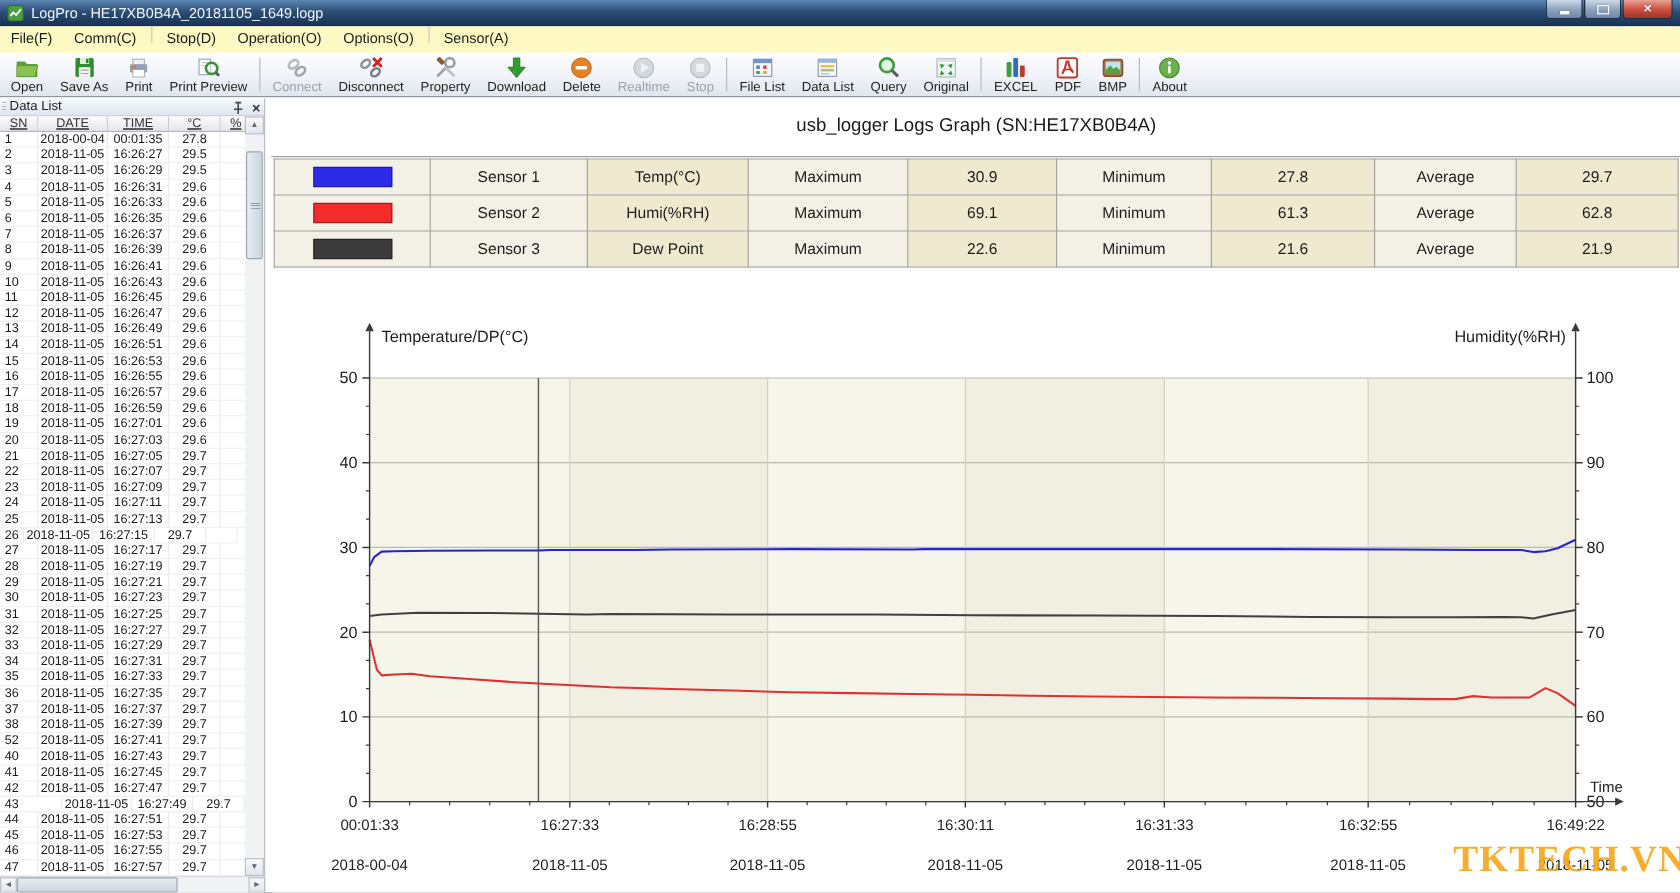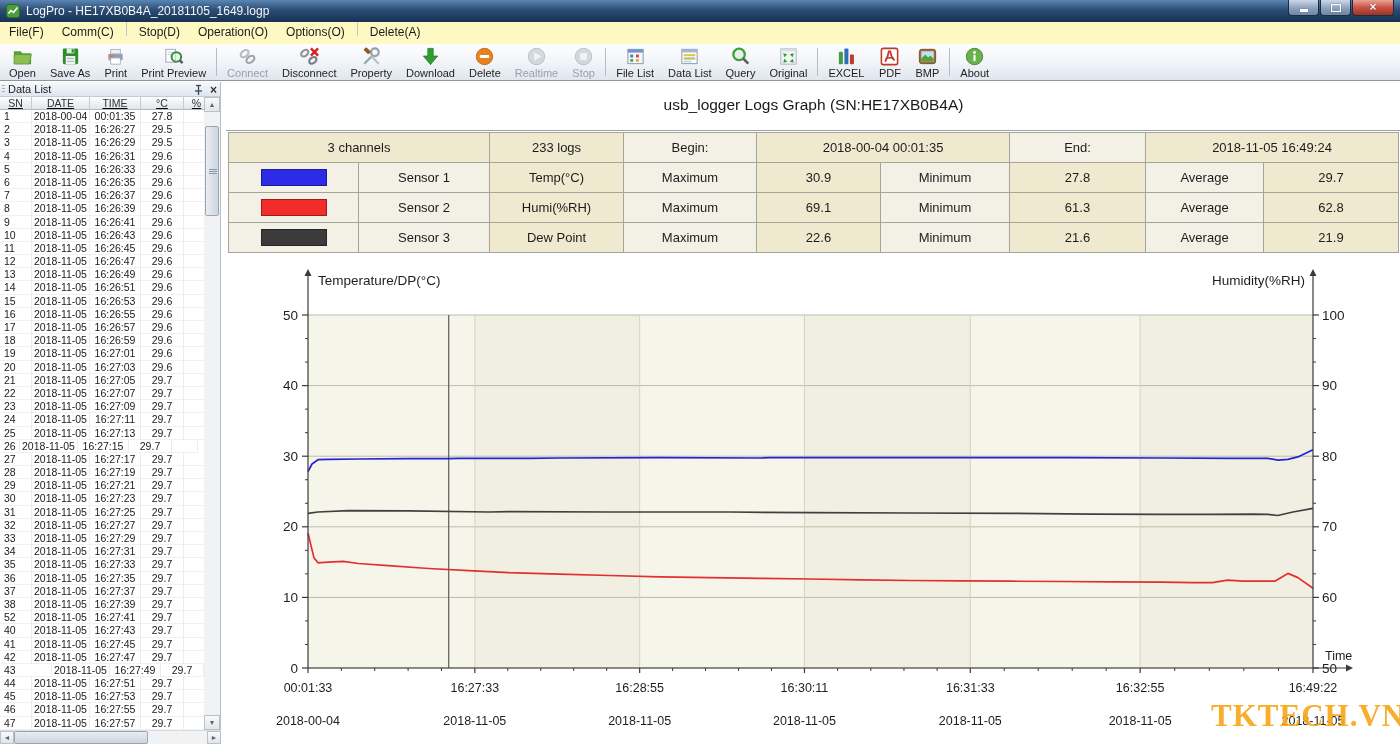--- a/index.html
+++ b/index.html
@@ -113,21 +113,21 @@
   </div>
 
   <div id="menubar">
       <div class="menu-item">File(F)</div>
       <div class="menu-item">Comm(C)</div>
       <div class="menu-sep"></div>
       <div class="menu-item">Stop(D)</div>
       <div class="menu-item">Operation(O)</div>
       <div class="menu-item">Options(O)</div>
       <div class="menu-sep"></div>
-      <div class="menu-item">Delete(A)</div>
+      <div class="menu-item">Sensor(A)</div>
     </div>
 
   <div id="toolbar">
       <div class="tb-btn">
         <span class="tb-ico">
           <svg width="23" height="21" viewBox="0 0 24 22">
             <path d="M3 5.5 h7 l2 2.2 h9 v11.3 H3z" fill="#5b9e3c"></path>
             <path d="M3.2 9 h18.3 l-2.6 9.8 H3.2z" fill="#8cc152" stroke="#4f8a33" stroke-width=".6"></path>
           </svg>
         </span>
@@ -705,28 +705,20 @@
           <col style="width:131px">
           <col style="width:134px">
           <col style="width:133px">
           <col style="width:124px">
           <col style="width:129px">
           <col style="width:136px">
           <col style="width:118px">
           <col style="width:135px">
         </colgroup>
         <tbody>
-          <tr>
- <td colspan="2" class="sa">3 channels</td>
- <td class="sa">233 logs</td>
- <td class="sb">Begin:</td>
- <td colspan="2" class="sa">2018-00-04 00:01:35</td>
- <td class="sb">End:</td>
- <td colspan="2" class="sa">2018-11-05 16:49:24</td>
-          </tr>
           <tr>
   <td class="sb">
               <div class="swatch" style="background:#2B2BE8"></div>
             </td>
   <td class="sb">Sensor 1</td>
   <td class="sa">Temp(°C)</td>
   <td class="sb">Maximum</td>
   <td class="sa">30.9</td>
   <td class="sb">Minimum</td>
   <td class="sa">27.8</td>

